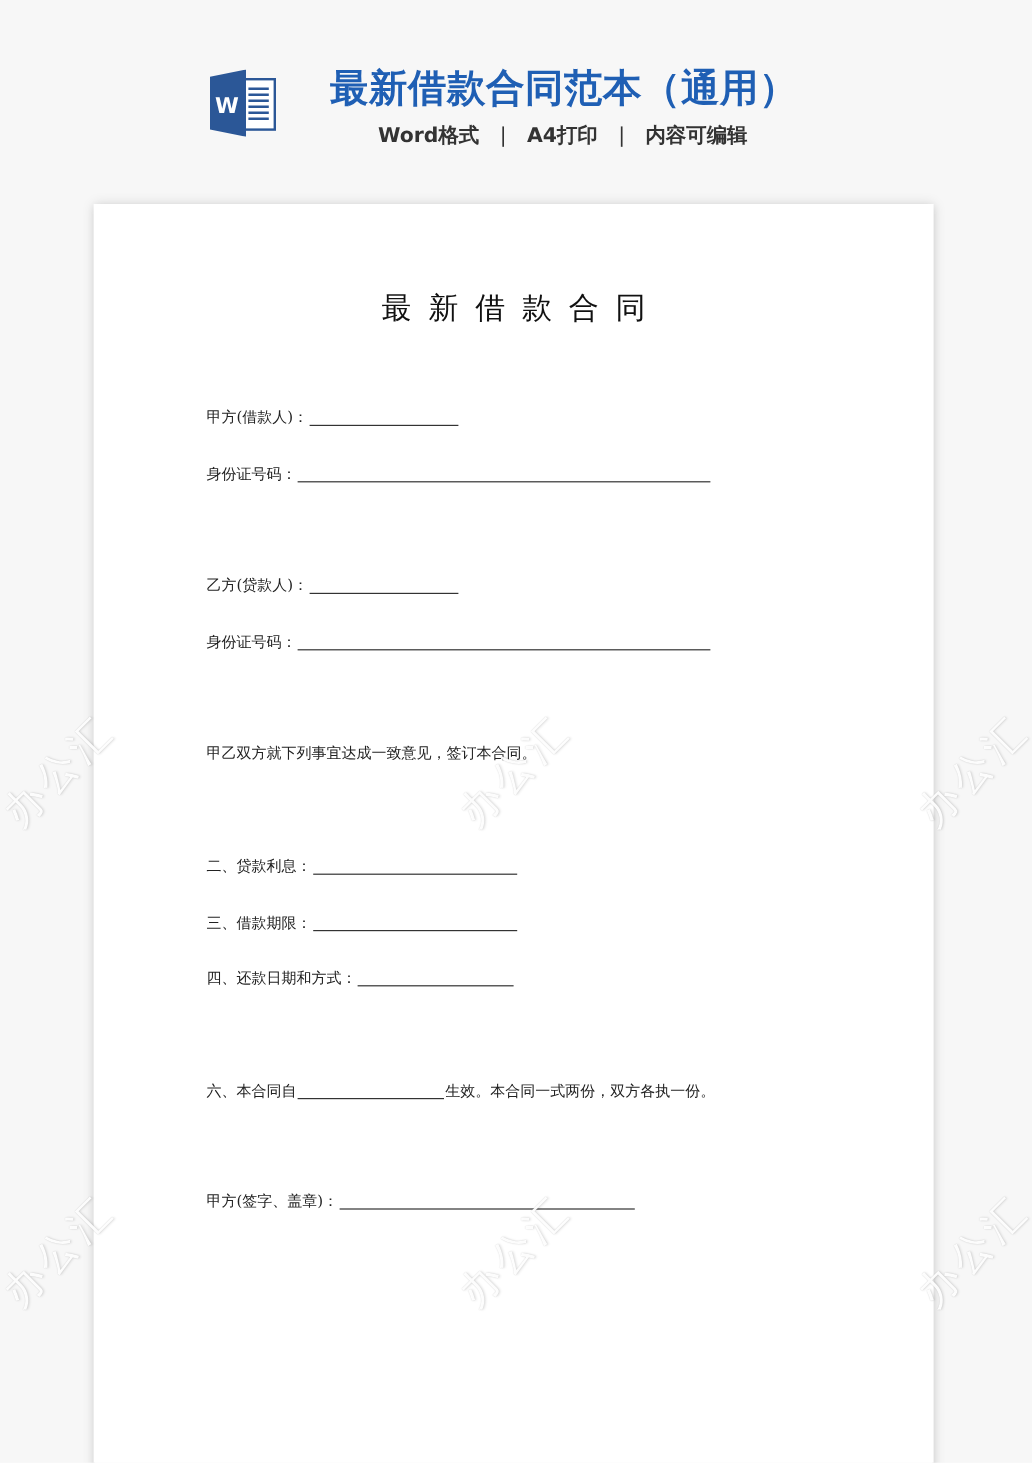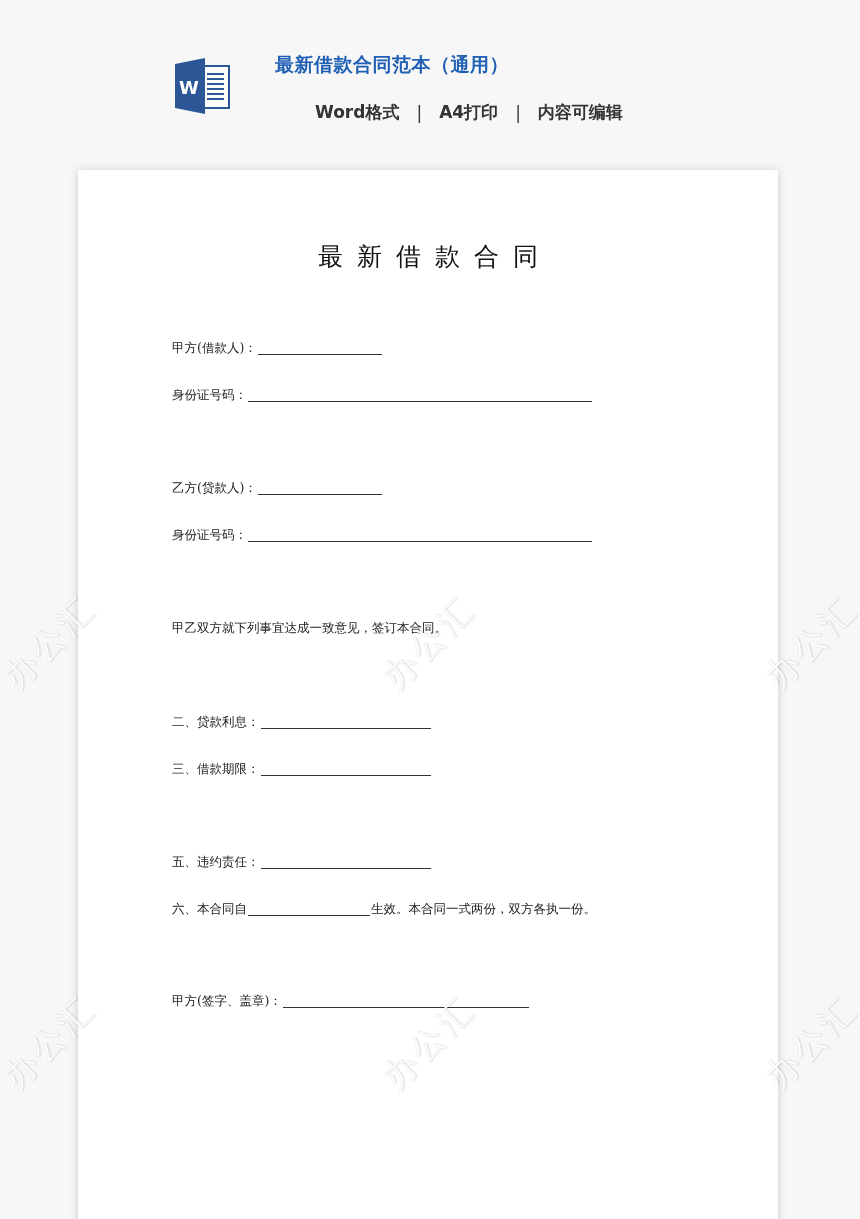--- a/index.html
+++ b/index.html
@@ -6,21 +6,21 @@
     body {
       width: 860px; height: 1219px; position: relative; overflow: hidden;
       background: #f7f7f7;
       font-family: "DejaVu Serif", "Liberation Serif", serif;
     }
     .header { position: absolute; left: 0; top: 0; width: 860px; height: 150px; }
     .word-icon { position: absolute; left: 175px; top: 58px; width: 56px; height: 56px; }
     .header-title {
       position: absolute; left: 275px; top: 52px;
       font-family: "DejaVu Sans", "Liberation Sans", sans-serif;
-      font-size: 19px; font-weight: bold; color: #1f5fb4; letter-spacing: 0.5px;
+      font-size: 32px; font-weight: bold; color: #1f5fb4; letter-spacing: 0.5px;
       white-space: nowrap;
     }
     .header-sub {
       position: absolute; left: 275px; top: 101px;
       font-family: "DejaVu Sans", "Liberation Sans", sans-serif;
       font-size: 17px; font-weight: bold; color: #333; white-space: nowrap;
       display: flex; align-items: center; margin-left: 40px;
     }
     .header-sub .sep { margin: 0 17px; font-weight: normal; color: #333; }
 
@@ -103,23 +103,23 @@
 
 
   <div class="line" style="top:544px">
     <span>二、贷款利息：</span>
     <span class="blank" style="width:170px"></span>
   </div>
   <div class="line" style="top:591px">
     <span>三、借款期限：</span>
     <span class="blank" style="width:170px"></span>
   </div>
-  <div class="line" style="top:684px">
-    <span>五、违约责任：</span>
-    <span class="blank" style="width:170px"></span>
+  <div class="line" style="top:637px">
+    <span>四、还款日期和方式：</span>
+    <span class="blank" style="width:130px"></span>
   </div>
   <div class="line" style="top:823px">
     <span>甲方(签字、盖章)：</span>
     <span class="blank" style="width:246px"></span>
   </div>
 
   <div class="line" style="top:731px">
     <span>六、本合同自</span>
     <span class="blank" style="width:122px"></span>
     <span>生效。本合同一式两份，双方各执一份。</span>

